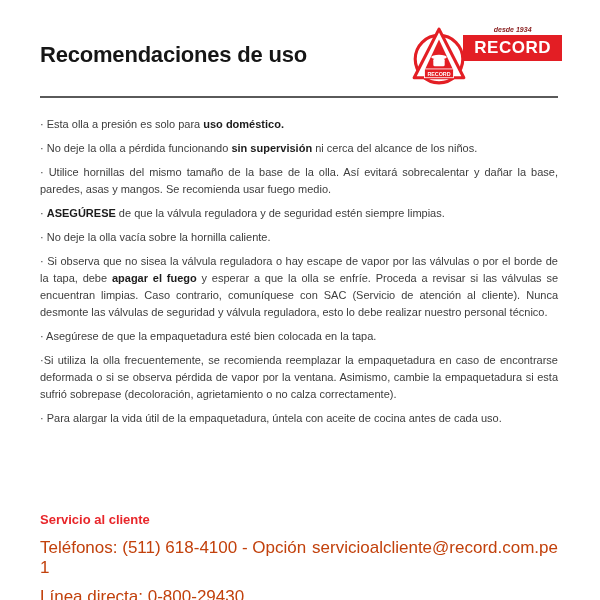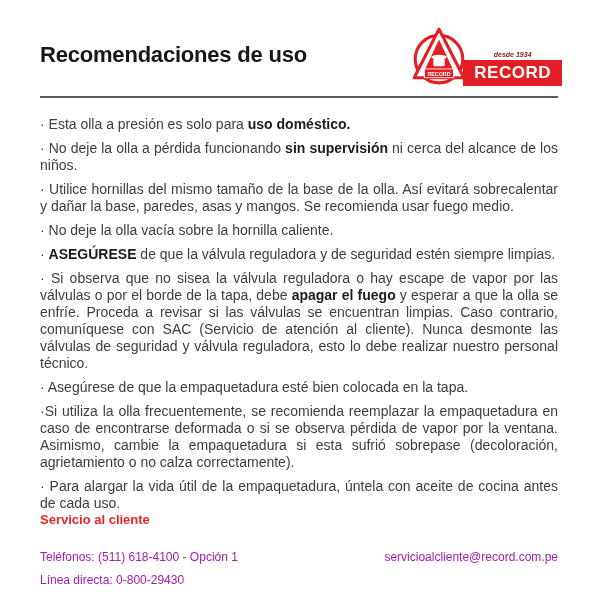--- a/index.html
+++ b/index.html
@@ -19,21 +19,21 @@
     font-weight: bold;
     color: #161616;
     letter-spacing: -0.2px;
     margin: 0;
   }
   .logo {
     position: absolute;
     right: 38px;
     top: 26px;
     display: flex;
-    align-items: flex-end;
+    align-items: flex-start;
   }
   .logo-right { display: flex; flex-direction: column; margin-left: -5px; }
   .logo-tagline {
     font-size: 7px;
     font-style: italic;
     font-weight: bold;
     color: #8a1f1f;
     text-align: center;
     margin-bottom: 2px;
   }
@@ -52,49 +52,49 @@
     right: 42px;
     top: 96px;
     height: 2px;
     background: #5a5a5a;
   }
   .recs {
     position: absolute;
     left: 40px;
     right: 42px;
     top: 116px;
-    font-size: 14px;
+    font-size: 11px;
     line-height: 17px;
     color: #3d3d3d;
   }
   .rec {
     margin: 0 0 7px 0;
     text-align: justify;
   }
   .rec .bold { font-weight: bold; color: #1c1c1c; }
   .footer {
     position: absolute;
     left: 40px;
     right: 42px;
     top: 512px;
   }
   .footer-heading {
     color: #e8262a;
     font-weight: bold;
     font-size: 13px;
-    margin: 0 0 23px 0;
+    margin: 0 0 11px 0;
   }
   .footer-cols {
     display: flex;
     justify-content: space-between;
     align-items: flex-start;
   }
   .contact-line {
-    font-size: 12px;
-    color: #a21caf;
+    font-size: 17px;
+    color: #c2410c;
     margin: 0 0 9px 0;
   }
 </style>
 </head>
 <body>
 
 <div class="page">
 
   <h1 class="page-title">Recomendaciones de uso</h1>
 
@@ -113,22 +113,22 @@
       <div class="logo-wordmark">RECORD</div>
     </div>
   </div>
 
   <div class="rule"></div>
 
   <div class="recs">
       <p class="rec"><span>· Esta olla a presión es solo para </span><span class="bold">uso doméstico.</span></p>
       <p class="rec"><span>· No deje la olla a pérdida funcionando </span><span class="bold">sin supervisión</span><span> ni cerca del alcance de los niños.</span></p>
       <p class="rec"><span>· Utilice hornillas del mismo tamaño de la base de la olla. Así evitará sobrecalentar y dañar la base, paredes, asas y mangos. Se recomienda usar fuego medio.</span></p>
+      <p class="rec"><span>· </span><span class="bold">ASEGÚRESE</span><span> de que la válvula reguladora y de seguridad estén siempre limpias.</span></p>
       <p class="rec"><span>· No deje la olla vacía sobre la hornilla caliente.</span></p>
-      <p class="rec"><span>· </span><span class="bold">ASEGÚRESE</span><span> de que la válvula reguladora y de seguridad estén siempre limpias.</span></p>
       <p class="rec"><span>· Si observa que no sisea la válvula reguladora o hay escape de vapor por las válvulas o por el borde de la tapa, debe </span><span class="bold">apagar el fuego</span><span> y esperar a que la olla se enfríe. Proceda a revisar si las válvulas se encuentran limpias. Caso contrario, comuníquese con SAC (Servicio de atención al cliente). Nunca desmonte las válvulas de seguridad y válvula reguladora, esto lo debe realizar nuestro personal técnico.</span></p>
       <p class="rec"><span>· Asegúrese de que la empaquetadura esté bien colocada en la tapa.</span></p>
       <p class="rec"><span>·Si utiliza la olla frecuentemente, se recomienda reemplazar la empaquetadura en caso de encontrarse deformada o si se observa pérdida de vapor por la ventana. Asimismo, cambie la empaquetadura si esta sufrió sobrepase (decoloración, agrietamiento o no calza correctamente).</span></p>
       <p class="rec"><span>· Para alargar la vida útil de la empaquetadura, úntela con aceite de cocina antes de cada uso.</span></p>
     </div>
 
   <div class="footer">
     <div class="footer-heading">Servicio al cliente</div>
     <div class="footer-cols">
       <div>

